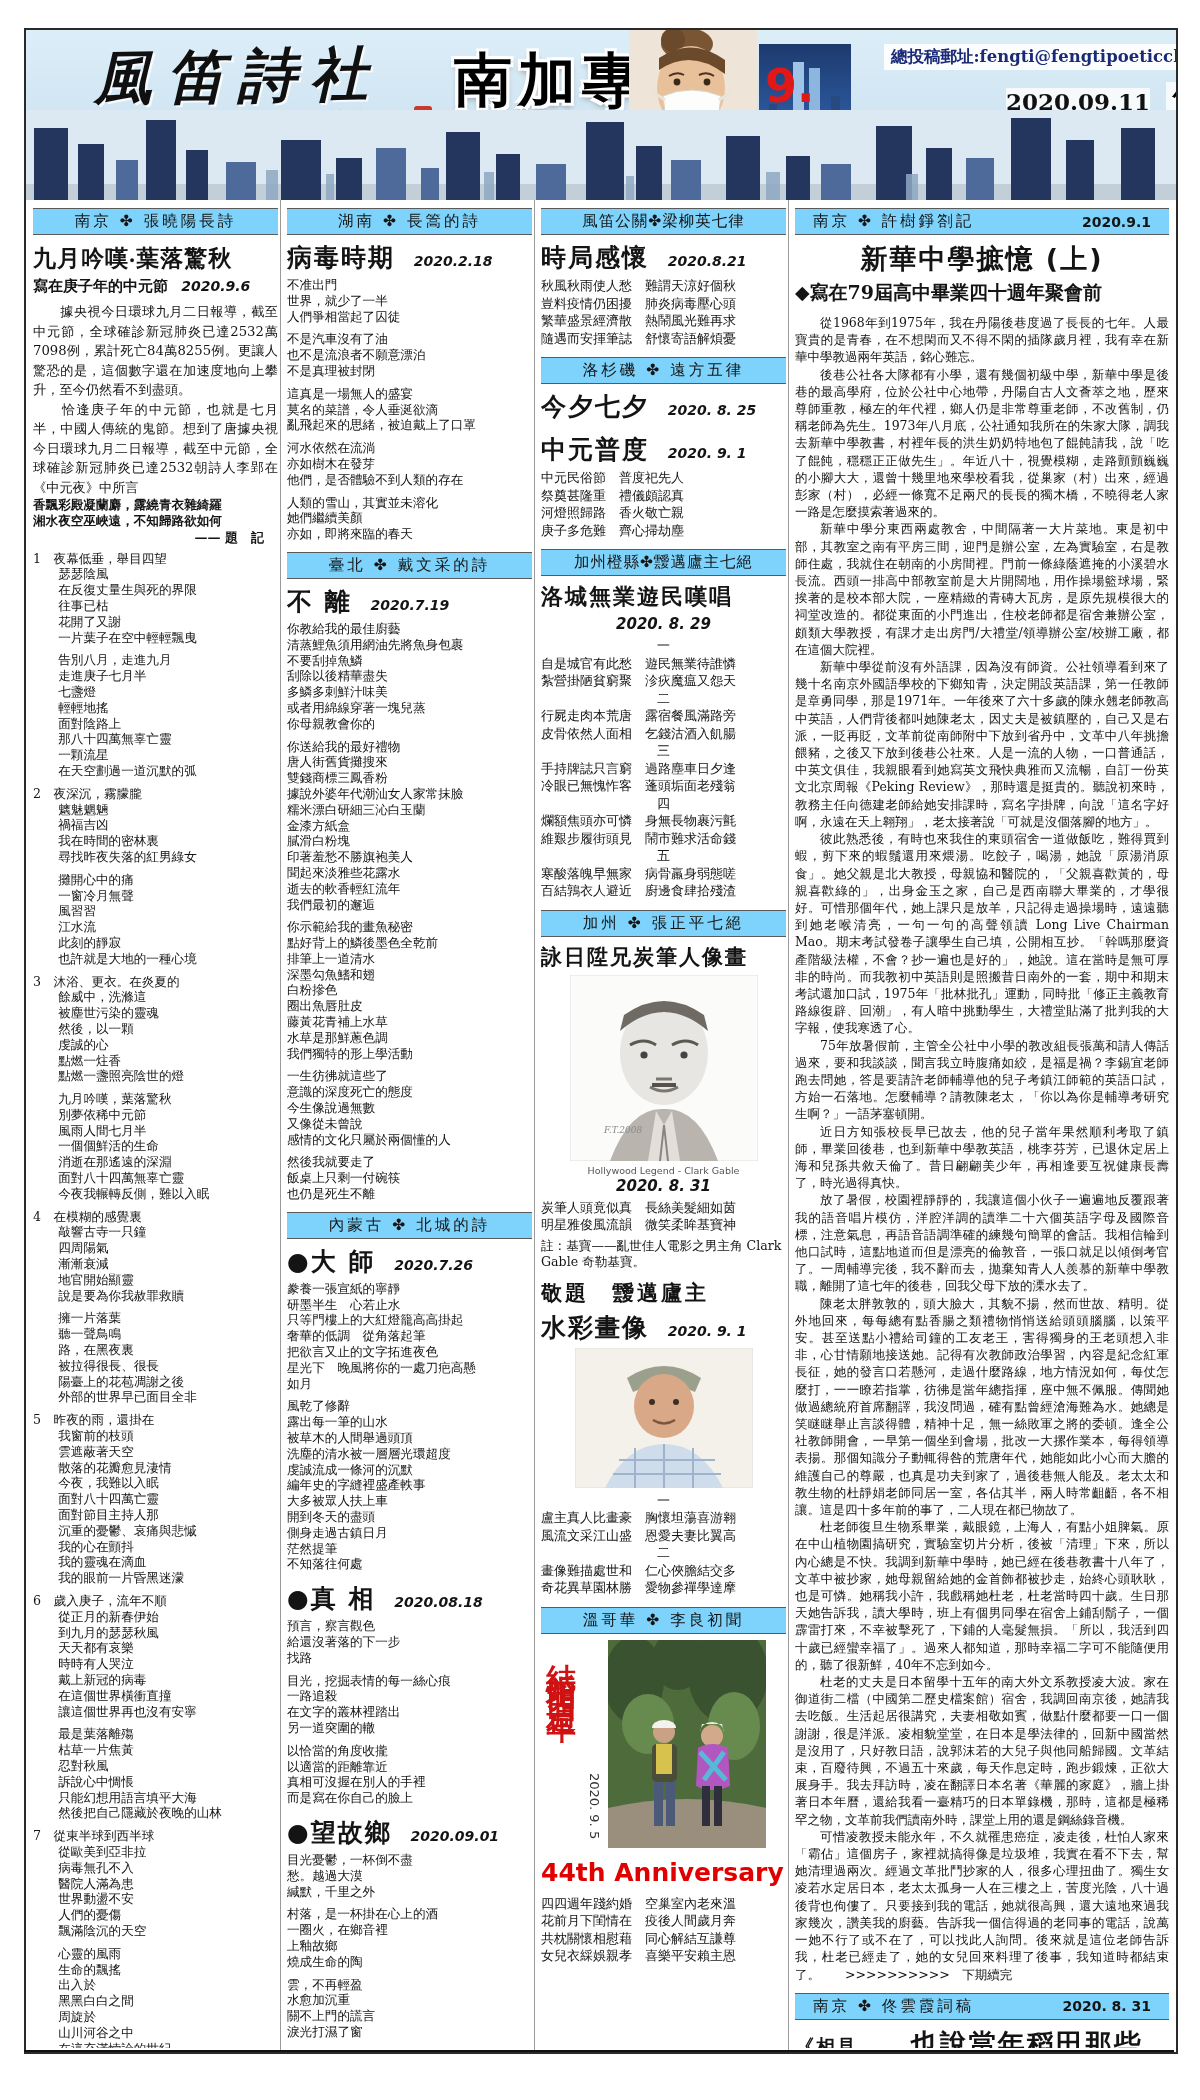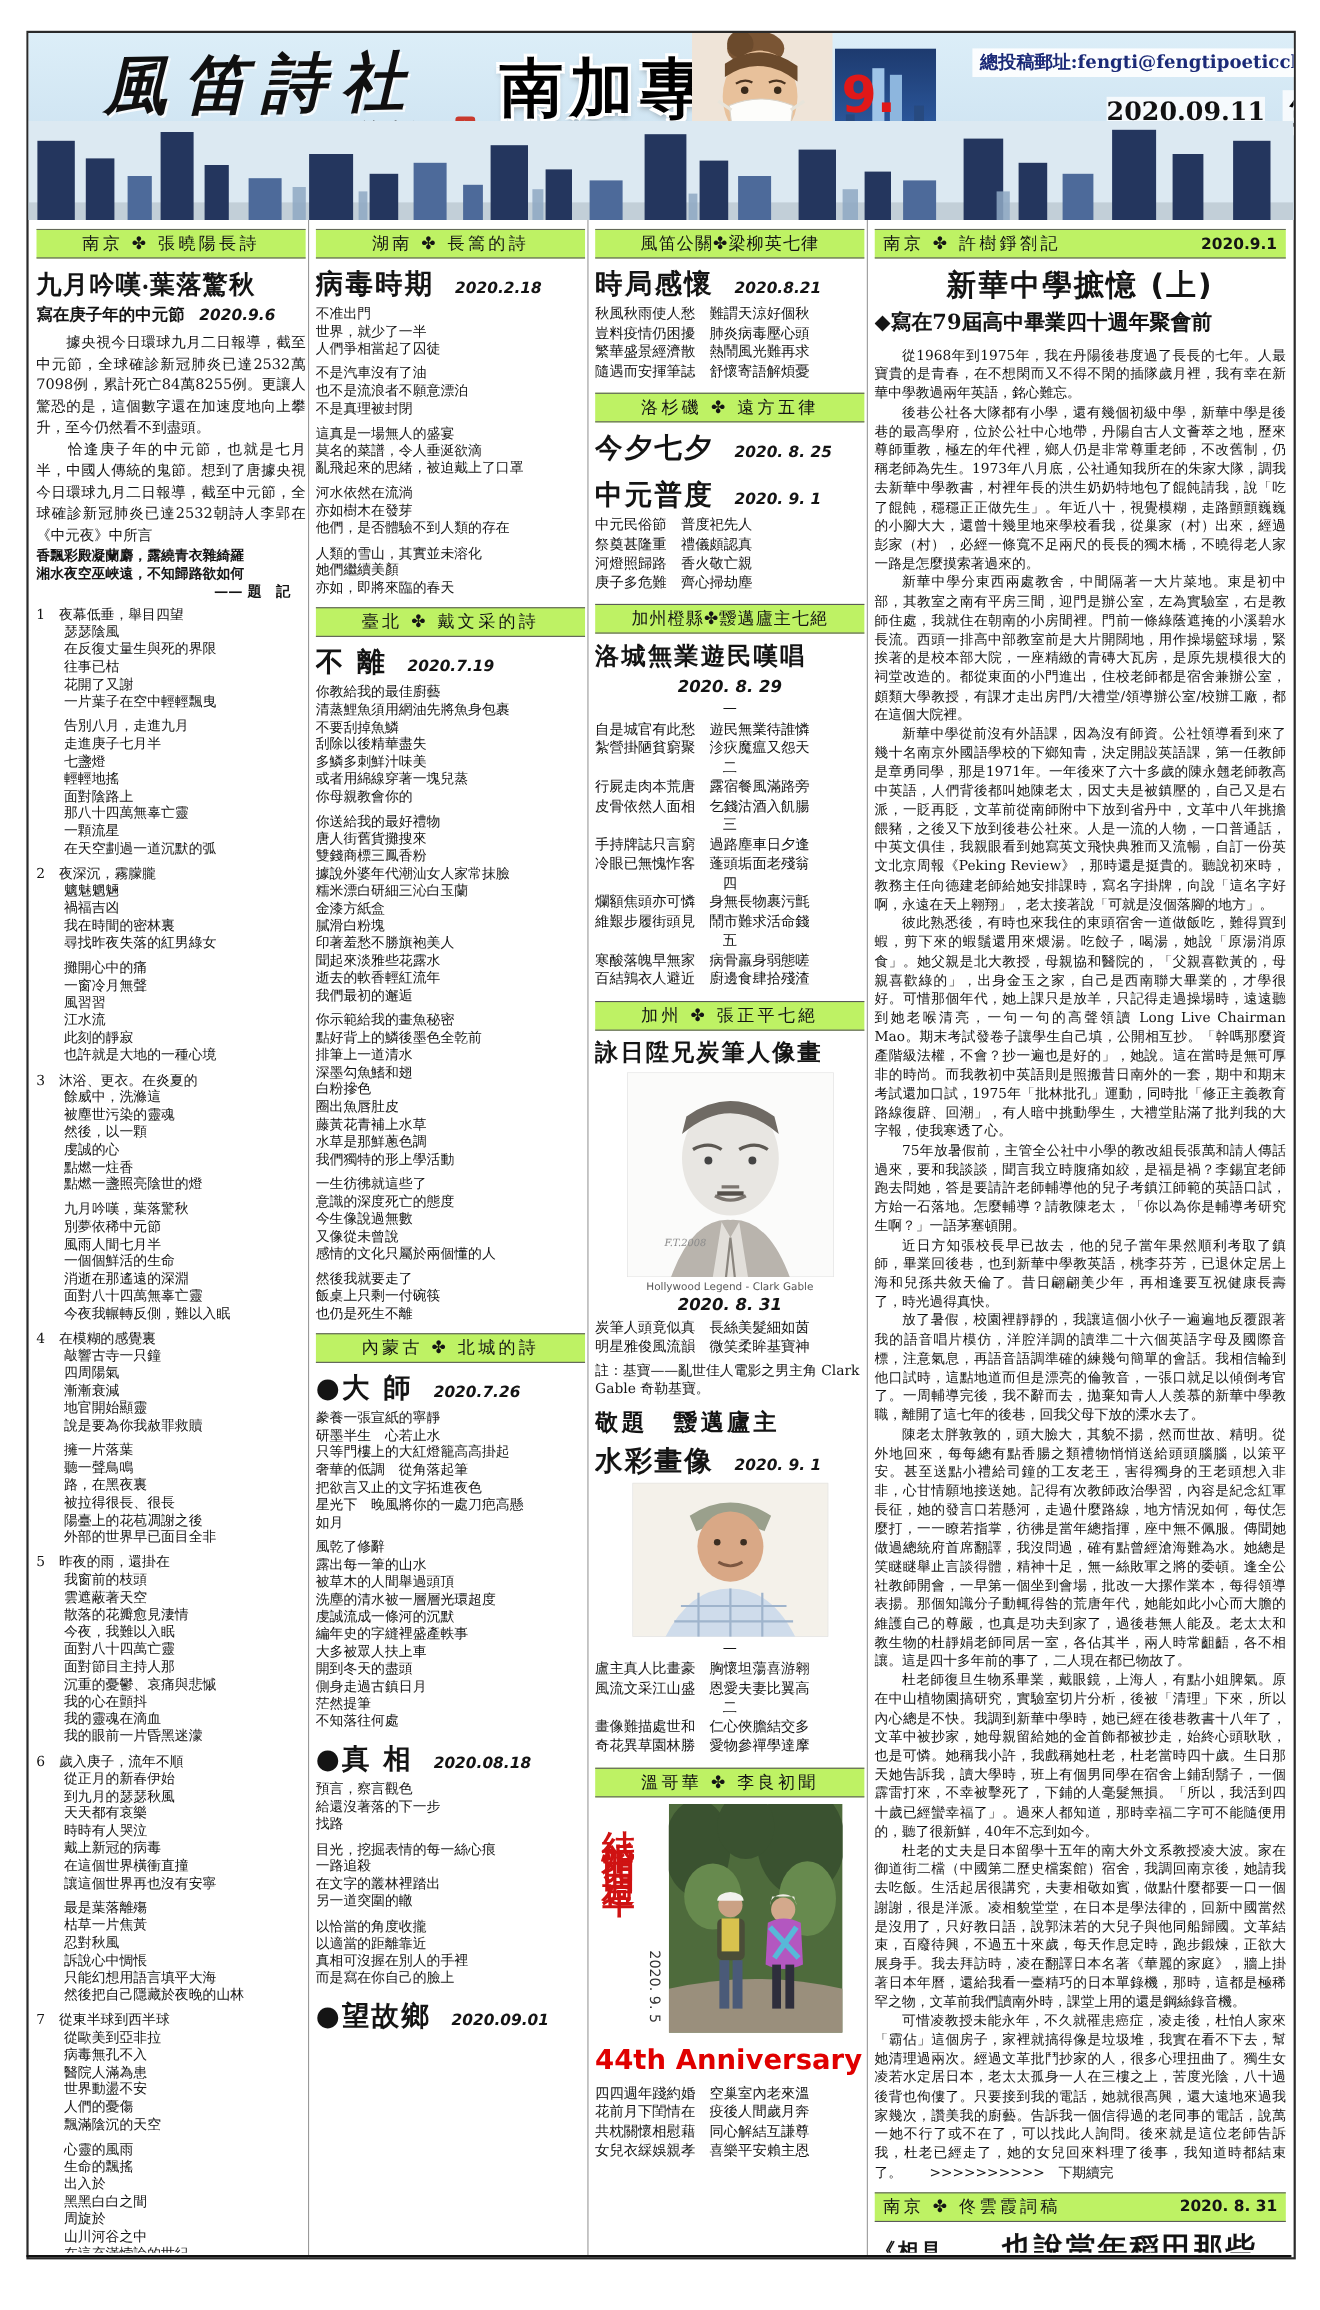--- a/index.html
+++ b/index.html
@@ -28,22 +28,22 @@
   .woman{position:absolute;left:603px;top:0;width:128px;height:122px;}
   .nine11{position:absolute;left:733px;top:14px;width:92px;height:128px;}
 
   
   .cols{position:absolute;left:0;top:170px;right:0;bottom:0;}
   .vrule{position:absolute;top:0;bottom:0;width:1px;background:#9a9a9a;}
   .col{position:absolute;top:8px;bottom:4px;overflow:hidden;}
   #col1{left:7px;width:245px;} #col2{left:261px;width:245px;}
   #col3{left:515px;width:245px;} #col4{left:769px;width:374px;}
 
-  .bar{background:#bef264;border-top:1px solid #5a5a5a;border-bottom:1px solid #5a5a5a;
-       font-size:15.5px;letter-spacing:3px;text-align:center;padding:2px 8px;margin:10px 0 6px 0;
+  .bar{background:#7dd3fc;border-top:1px solid #5a5a5a;border-bottom:1px solid #5a5a5a;
+       font-size:15.5px;letter-spacing:3px;text-align:center;padding:2px 18px;margin:10px 0 6px 0;
        display:flex;justify-content:center;align-items:center;gap:8px;white-space:nowrap;}
   .bar .bar-date{font-family:"DejaVu Sans",sans-serif;font-weight:bold;font-size:14px;letter-spacing:0;}
   .t-big{font-family:"DejaVu Sans",sans-serif;font-weight:700;font-size:25px;letter-spacing:2px;margin:2px 0 3px 0;}
   .t-big .date,.date-str{font-size:14px;font-weight:bold;font-style:italic;letter-spacing:0;margin-left:8px;font-family:"DejaVu Sans",sans-serif;}
   .t-serif{font-weight:700;font-size:23px;letter-spacing:1px;margin:2px 0 3px 0;}
   .subtt{font-weight:bold;font-size:15px;margin:0 0 6px 0;}
   .line{font-size:12.6px;line-height:15.8px;white-space:nowrap;}
   .gap{height:7px;}
   .cnum{text-align:center;font-size:12px;}
   .epi{font-size:13px;line-height:17px;font-weight:bold;}
@@ -422,20 +422,35 @@
             <div class="line gap"></div>
             <div class="line">以恰當的角度收攏</div>
             <div class="line">以適當的距離靠近</div>
             <div class="line">真相可沒握在別人的手裡</div>
             <div class="line">而是寫在你自己的臉上</div>
           </div>
         <div class="t-big" style="margin-top:10px">
           <span>●望故鄉</span>
           <span class="date">2020.09.01</span>
         </div>
+        <div>
+            <div class="line">目光憂鬱，一杯倒不盡</div>
+            <div class="line">愁。越過大漠</div>
+            <div class="line">緘默，千里之外</div>
+            <div class="line gap"></div>
+            <div class="line">村落，是一杯掛在心上的酒</div>
+            <div class="line">一圈火，在鄉音裡</div>
+            <div class="line">上釉故鄉</div>
+            <div class="line">燒成生命的陶</div>
+            <div class="line gap"></div>
+            <div class="line">雲，不再輕盈</div>
+            <div class="line">水愈加沉重</div>
+            <div class="line">關不上門的謊言</div>
+            <div class="line">淚光打濕了窗</div>
+          </div>
       </div>
 
       <div class="col c3poem" id="col3">
         <div class="bar" style="margin-top:0;letter-spacing:1px">
           <span>風笛公關✤梁柳英七律</span>
         </div>
         <div class="t-big">
           <span>時局感懷</span>
           <span class="date">2020.8.21</span>
         </div>

